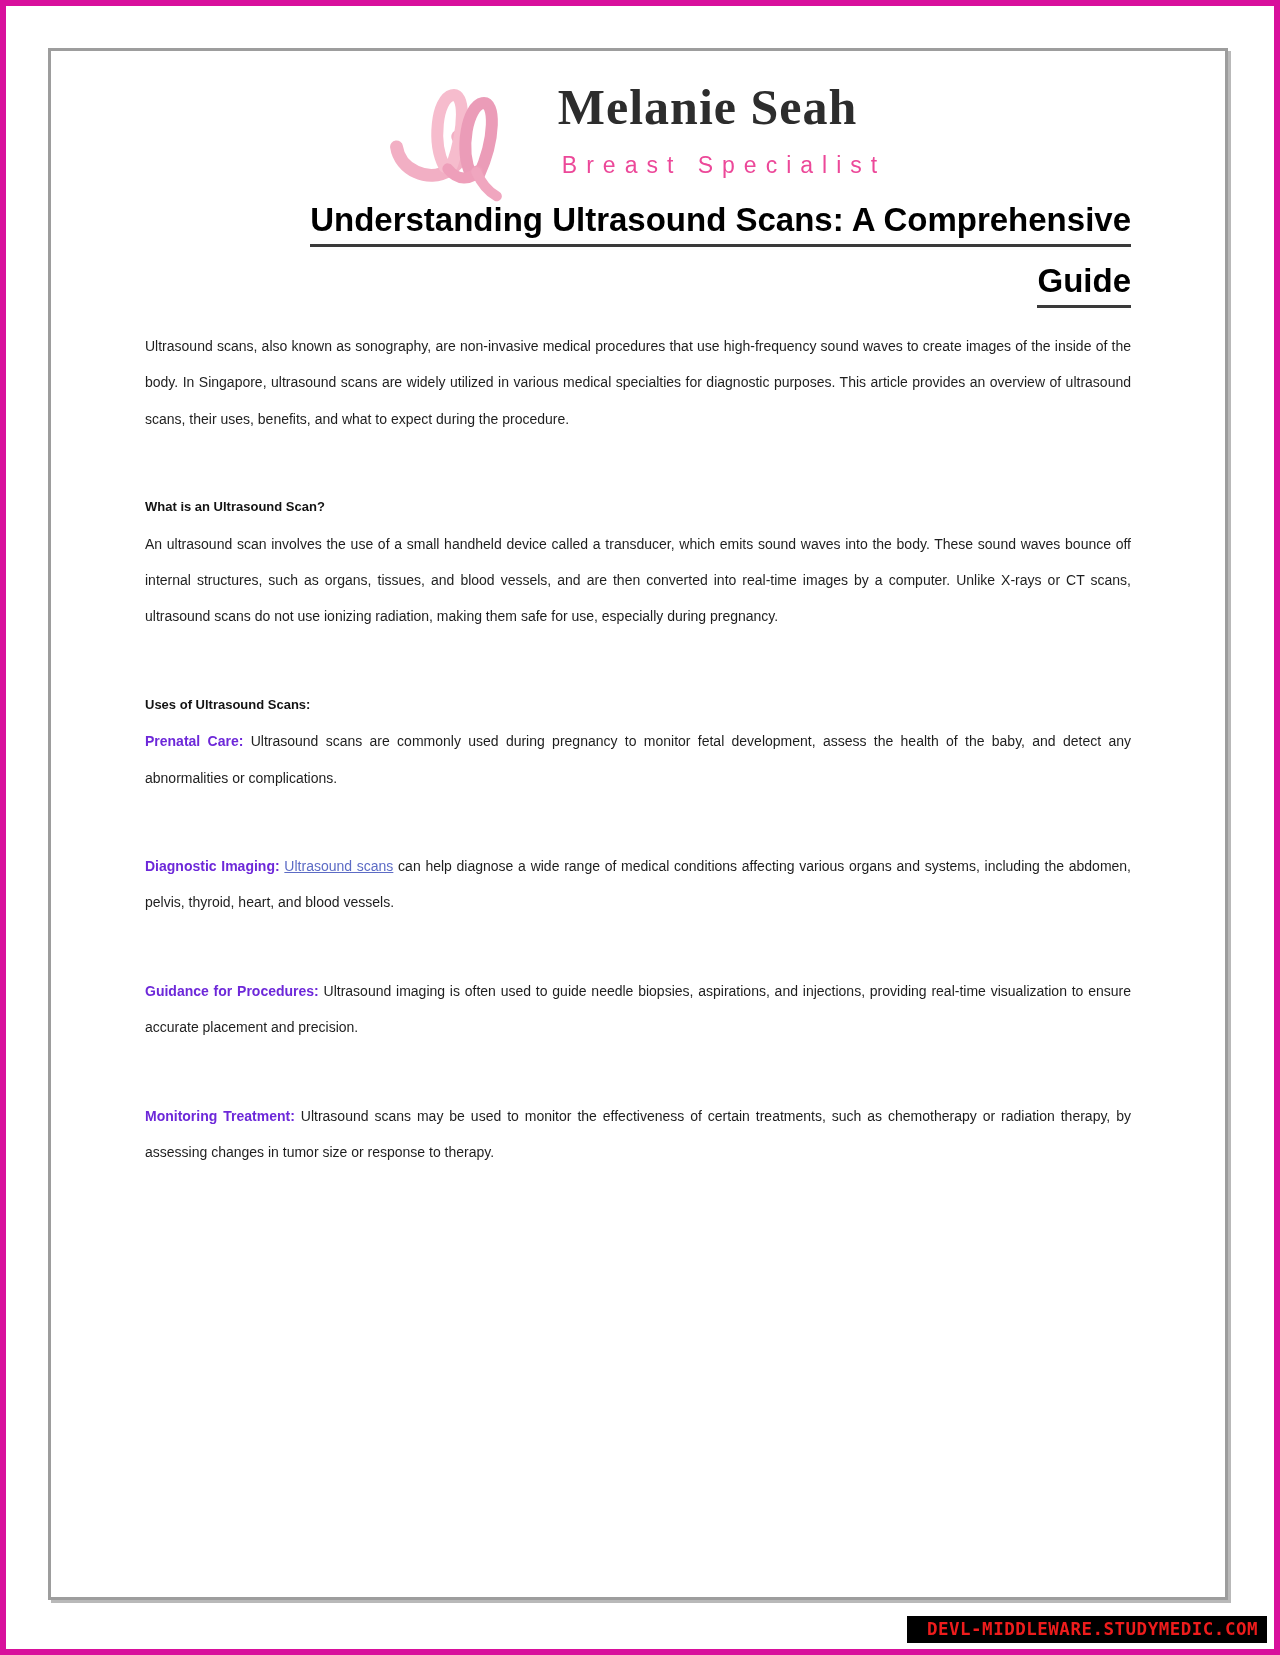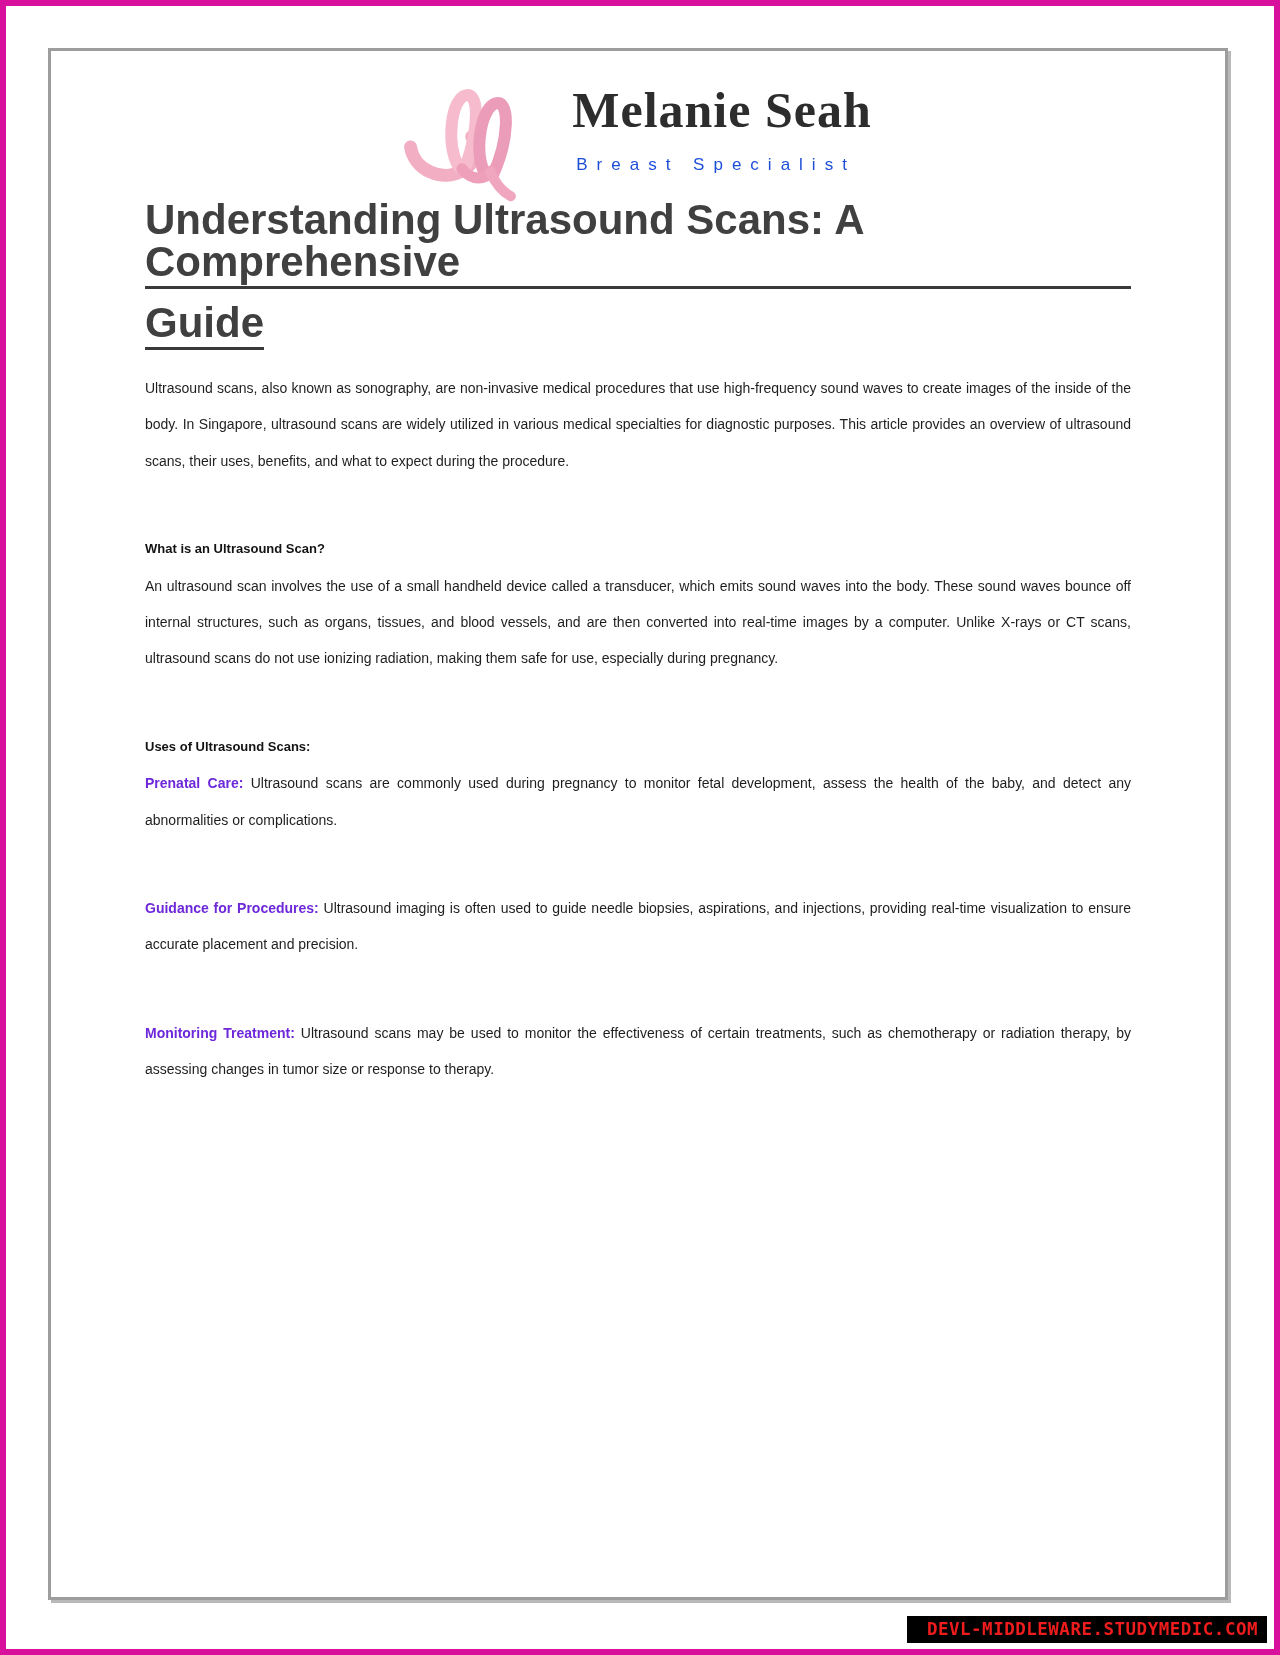--- a/index.html
+++ b/index.html
@@ -38,34 +38,34 @@
   .logo-text { text-align:left; }
   .brand {
     font-family:"Liberation Serif", serif;
     font-weight:700;
     font-size:50px;
     line-height:54px;
     color:#2d2d2d;
     letter-spacing:1px;
   }
   .tagline {
-    font-size:17px;
+    font-size:23px;
     letter-spacing:9px;
-    color:#1d4ed8;
+    color:#ec4899;
     margin-top:18px;
     padding-left:4px;
   }
 
   
   .doc-title {
-    text-align:left;
+    text-align:right;
     margin:14px 0 0 0;
-    font-size:42px;
+    font-size:33px;
     font-weight:700;
-    color:#404040;
+    color:#000000;
     line-height:42px;
   }
   .doc-title .tline {
     display:inline-block;
     border-bottom:3px solid #3a3a3a;
     padding-bottom:3px;
   }
   .doc-title .tline2 { margin-top:13px; }
 
   
@@ -134,20 +134,21 @@
     </h1>
 
     <p class="body-par">Ultrasound scans, also known as sonography, are non-invasive medical procedures that use high-frequency sound waves to create images of the inside of the body. In Singapore, ultrasound scans are widely utilized in various medical specialties for diagnostic purposes. This article provides an overview of ultrasound scans, their uses, benefits, and what to expect during the procedure.</p>
 
     <h2 class="section-heading">What is an Ultrasound Scan?</h2>
     <p class="body-par after-heading">An ultrasound scan involves the use of a small handheld device called a transducer, which emits sound waves into the body. These sound waves bounce off internal structures, such as organs, tissues, and blood vessels, and are then converted into real-time images by a computer. Unlike X-rays or CT scans, ultrasound scans do not use ionizing radiation, making them safe for use, especially during pregnancy.</p>
 
     <h2 class="section-heading">Uses of Ultrasound Scans:</h2>
     <p class="body-par after-heading"><strong class="lead">Prenatal Care:</strong> <span>Ultrasound scans are commonly used during pregnancy to monitor fetal development, assess the health of the baby, and detect any abnormalities or complications.</span></p>
 
+    <p class="body-par par-gap"><strong class="lead">Diagnostic Imaging:</strong> <a class="doc-link" href="#">Ultrasound scans</a> <span>can help diagnose a wide range of medical conditions affecting various organs and systems, including the abdomen, pelvis, thyroid, heart, and blood vessels.</span></p>
 
     <p class="body-par par-gap"><strong class="lead">Guidance for Procedures:</strong> <span>Ultrasound imaging is often used to guide needle biopsies, aspirations, and injections, providing real-time visualization to ensure accurate placement and precision.</span></p>
 
     <p class="body-par par-gap"><strong class="lead">Monitoring Treatment:</strong> <span>Ultrasound scans may be used to monitor the effectiveness of certain treatments, such as chemotherapy or radiation therapy, by assessing changes in tumor size or response to therapy.</span></p>
 
   </div>
 
   <div class="watermark">DEVL-MIDDLEWARE.STUDYMEDIC.COM</div>
 
 </div>

